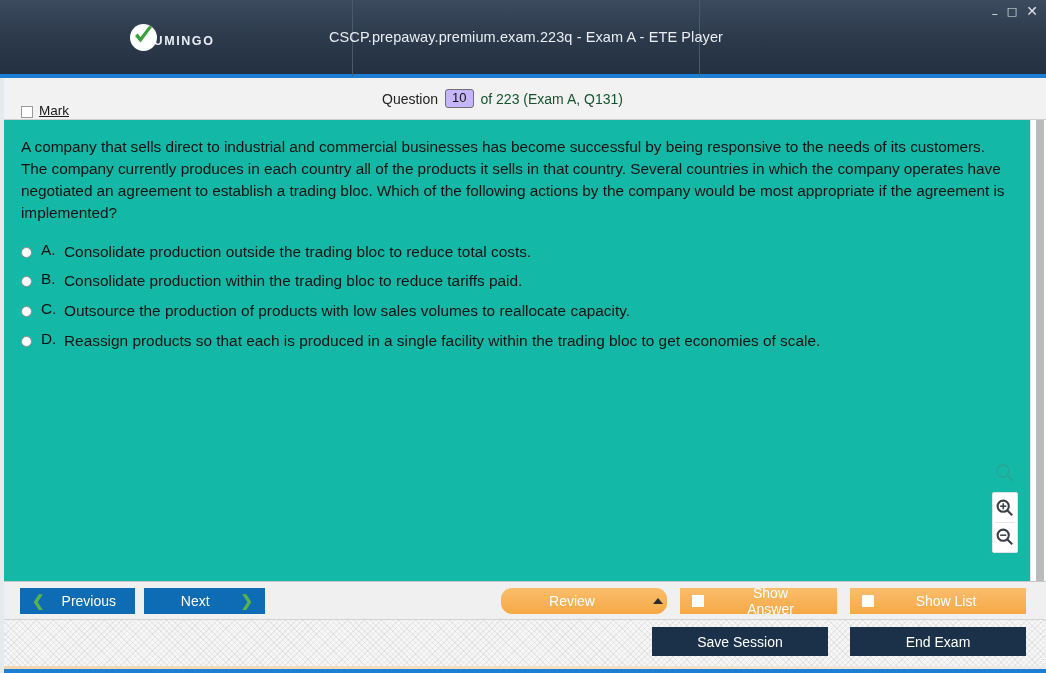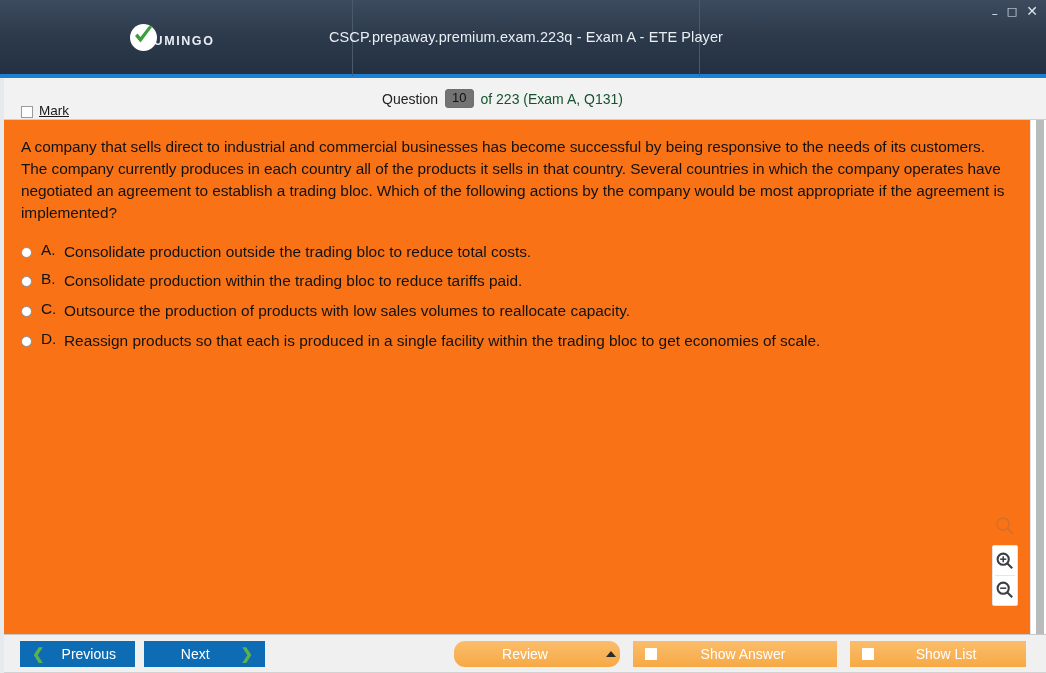--- a/index.html
+++ b/index.html
@@ -126,37 +126,37 @@
     left: 382px;
     display: flex;
     align-items: center;
     gap: 7px;
     font-size: 14px;
     color: #333;
   }
   .qcounter .lbl { font-weight: normal; color: #222; }
   .qnum-field {
     border: 1px solid #6f6f6f;
-    background: #737373;
+    background: #c4b5fd;
     border-radius: 3px;
     padding: 1px 6px 2px 6px;
     font-size: 13px;
     color: #111;
     min-width: 20px;
     text-align: center;
     line-height: 1.15;
   }
   .qcounter .of { color: #14532d; }
 
   
   .content-wrap {
     flex: 1;
     position: relative;
     display: flex;
-    background: #f97316;
+    background: #14b8a6;
     border-bottom: 1px solid #c8c8c8;
     overflow: hidden;
   }
   .content {
     flex: 1;
     padding: 16px 22px 0 21px;
     overflow: hidden;
     position: relative;
   }
   .qtext {
@@ -285,21 +285,21 @@
     border: none;
   }
   #btn-review { width: 166px; padding: 0 4px; justify-content: flex-end; border-radius: 11px; }
   #btn-review .lbl { flex: 1; text-align: center; }
   .up-tri {
     width: 0; height: 0;
     border-left: 5px solid transparent;
     border-right: 5px solid transparent;
     border-bottom: 6px solid #2b2b2b;
   }
-  #btn-show-answer { width: 204px; padding: 0 12px; gap: 18px; }
+  #btn-show-answer { width: 157px; padding: 0 12px; gap: 26px; }
   #btn-show-list { width: 176px; padding: 0 12px; gap: 18px; }
   .wsq { width: 12px; height: 12px; background: #ffffff; flex: 0 0 12px; }
   .orange-btn .lbl { flex: 1; text-align: center; margin-right: 14px; }
 
   
   .footer {
     flex: 0 0 53px;
     height: 53px;
     position: relative;
     background-color: #f6f6f6;
@@ -478,16 +478,20 @@
       </button>
 
       <button class="btn orange-btn" id="btn-show-list">
         <span class="wsq"></span>
         <span class="lbl">Show List</span>
       </button>
 
     </div>
   </div>
 
+  <div class="footer">
+    <button class="btn dark-btn" id="btn-save-session">Save Session</button>
+    <button class="btn dark-btn" id="btn-end-exam">End Exam</button>
+  </div>
 
   <div class="left-rail"></div>
 
 </div>
 
 </body></html>

